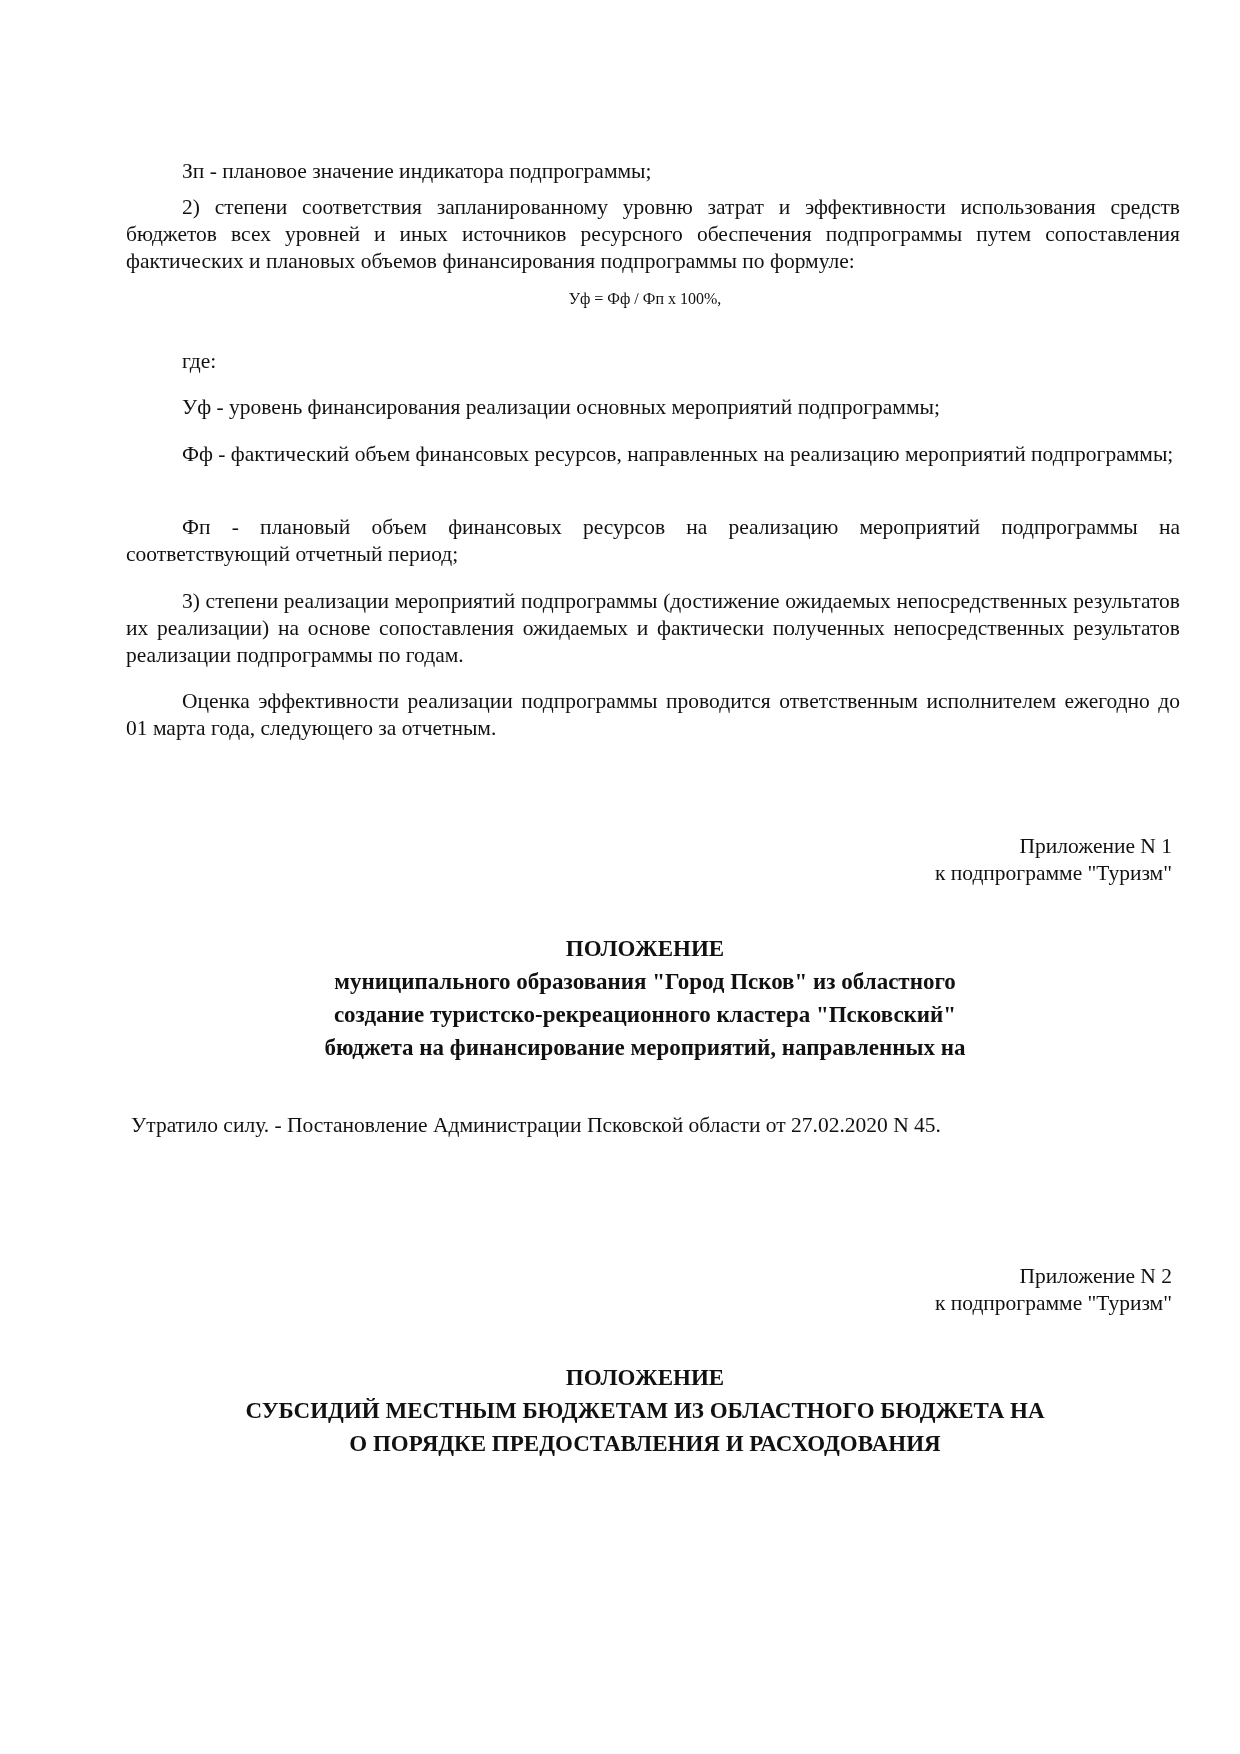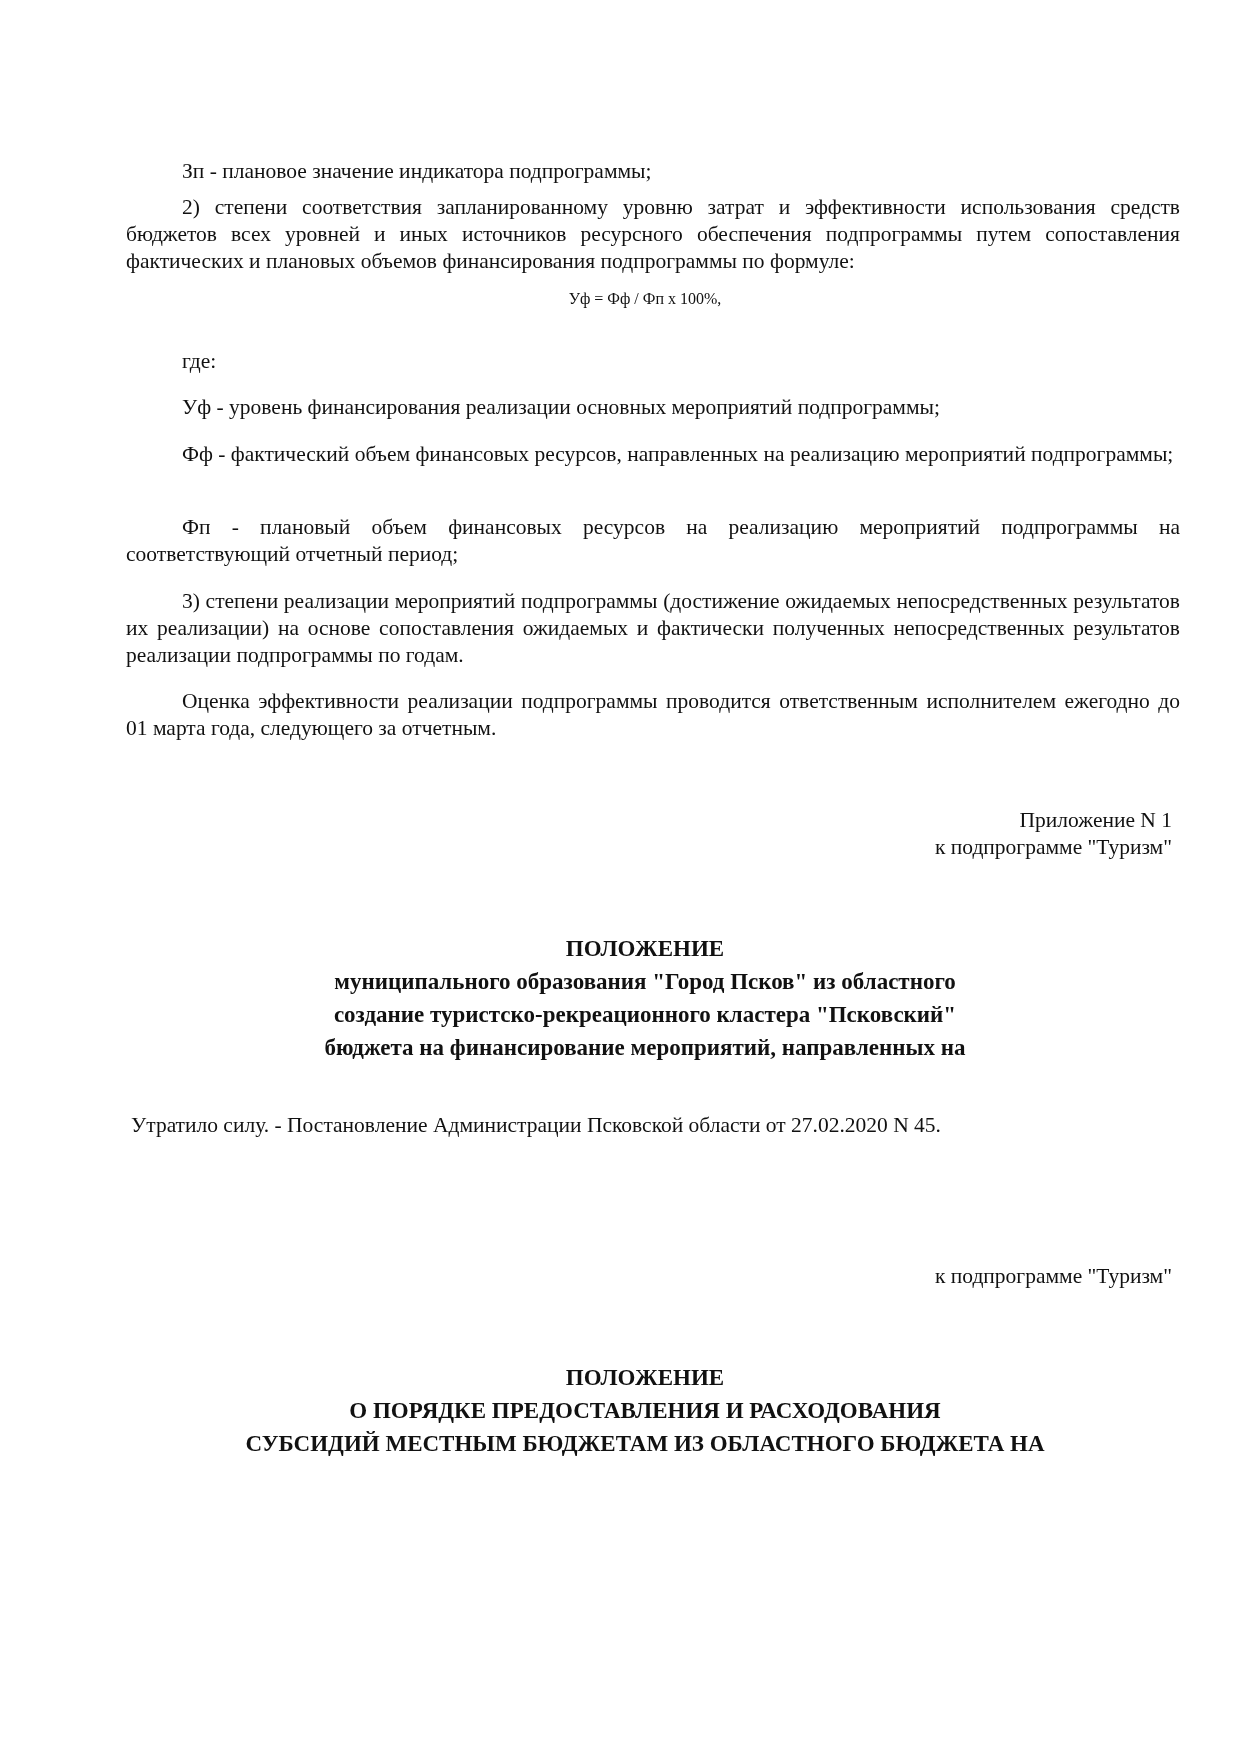--- a/index.html
+++ b/index.html
@@ -88,37 +88,38 @@
   <p class="p" style="top:386px;">Уф - уровень финансирования реализации основных мероприятий подпрограммы;</p>
 
   <p class="p" style="top:433px;">Фф - фактический объем финансовых ресурсов, направленных на реализацию мероприятий подпрограммы;</p>
 
   <p class="p" style="top:506px;">Фп - плановый объем финансовых ресурсов на реализацию мероприятий подпрограммы на соответствующий отчетный период;</p>
 
   <p class="p" style="top:580px;">3) степени реализации мероприятий подпрограммы (достижение ожидаемых непосредственных результатов их реализации) на основе сопоставления ожидаемых и фактически полученных непосредственных результатов реализации подпрограммы по годам.</p>
 
   <p class="p" style="top:680px;">Оценка эффективности реализации подпрограммы проводится ответственным исполнителем ежегодно до 01 марта года, следующего за отчетным.</p>
 
-  <div class="annex" style="top:807px;">
+  <div class="annex" style="top:833px;">
     <div>Приложение N 1</div>
     <div>к подпрограмме "Туризм"</div>
   </div>
 
   <div class="heading" style="top:932px;">
     <span class="line">ПОЛОЖЕНИЕ</span>
     <span class="line">муниципального образования "Город Псков" из областного</span>
     <span class="line">создание туристско-рекреационного кластера "Псковский"</span>
     <span class="line">бюджета на финансирование мероприятий, направленных на</span>
   </div>
 
   <p class="note" style="top:1112px;">Утратило силу. - Постановление Администрации Псковской области от 27.02.2020 N 45.</p>
 
   <div class="annex" style="top:1263px;">
+    <div>Приложение N 2</div>
     <div>к подпрограмме "Туризм"</div>
   </div>
 
   <div class="heading" style="top:1361px;">
     <span class="line">ПОЛОЖЕНИЕ</span>
+    <span class="line">СУБСИДИЙ МЕСТНЫМ БЮДЖЕТАМ ИЗ ОБЛАСТНОГО БЮДЖЕТА НА</span>
     <span class="line">О ПОРЯДКЕ ПРЕДОСТАВЛЕНИЯ И РАСХОДОВАНИЯ</span>
-    <span class="line">СУБСИДИЙ МЕСТНЫМ БЮДЖЕТАМ ИЗ ОБЛАСТНОГО БЮДЖЕТА НА</span>
   </div>
 
 </div>
 
 </body></html>

